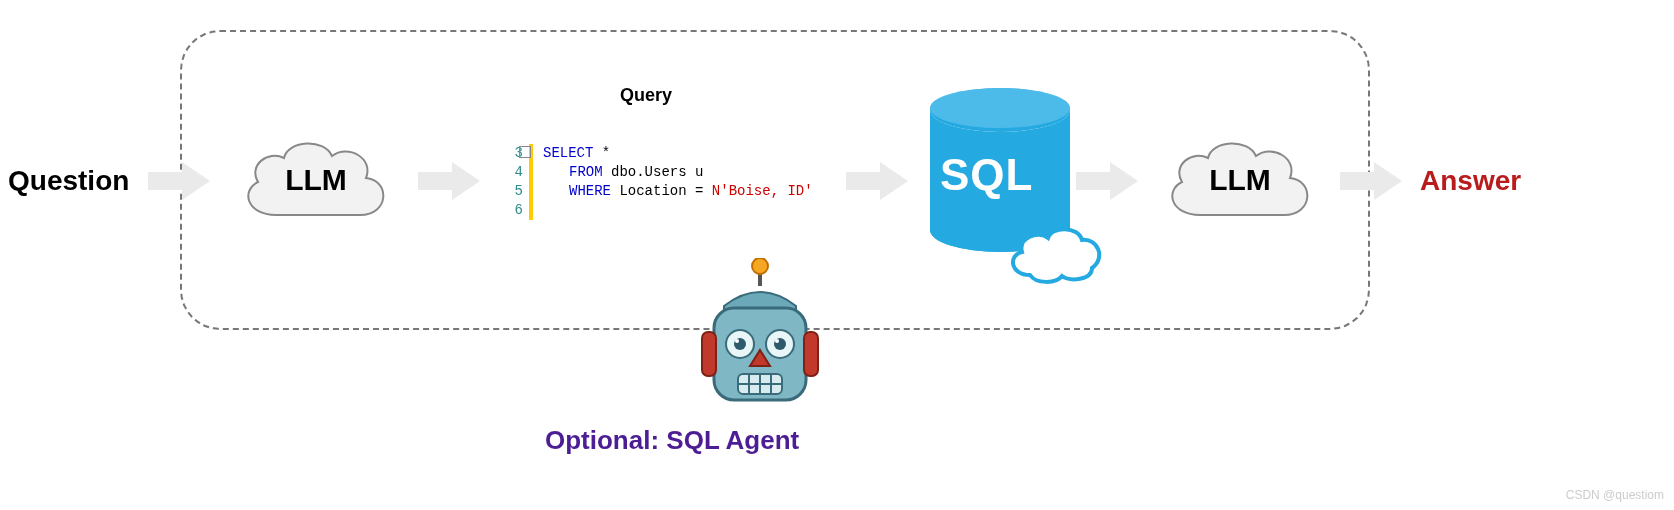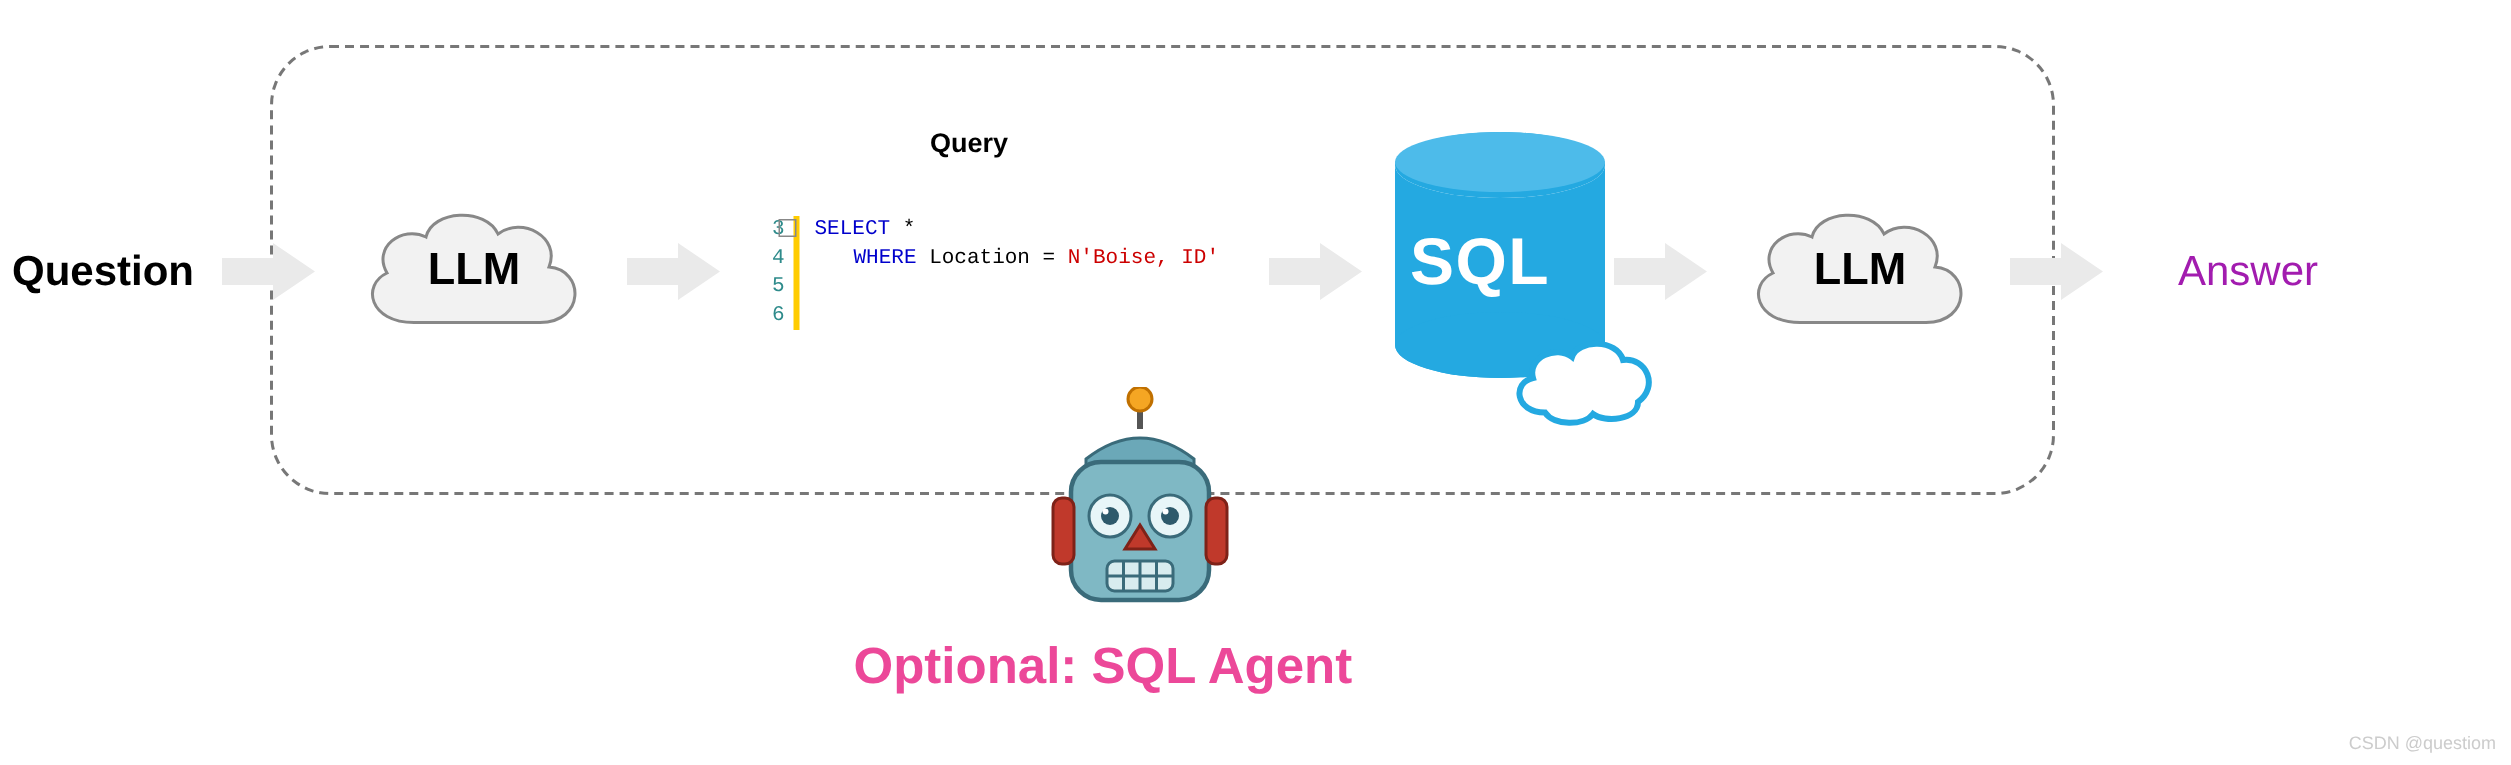--- a/index.html
+++ b/index.html
@@ -26,40 +26,38 @@
     top: 165px;
     font-size: 28px;
     font-weight: 700;
     color: #000;
   }
   .label-answer {
     position: absolute;
     left: 1420px;
     top: 165px;
     font-size: 28px;
-    font-weight: 400;
-    color: #a21caf;
-    margin-left: 32px;
+    font-weight: 700;
+    color: #b91c1c;
   }
   .label-query {
     position: absolute;
     left: 620px;
     top: 85px;
     font-size: 18px;
     font-weight: 700;
     color: #000;
   }
   .label-agent {
     position: absolute;
     left: 545px;
     top: 425px;
-    font-size: 34px;
-    font-weight: 700;
-    color: #ec4899;
-    margin-left: 24px;
+    font-size: 26px;
+    font-weight: 700;
+    color: #4c1d95;
   }
   .cloud {
     position: absolute;
     width: 160px;
     height: 100px;
   }
   .cloud svg { width: 100%; height: 100%; }
   .cloud .cloud-text {
     position: absolute;
     left: 0; right: 0; top: 0; bottom: 0;
@@ -191,20 +189,21 @@
 <div class="code-block">
   <div class="gutter">
     <div>3</div>
     <div>4</div>
     <div>5</div>
     <div>6</div>
   </div>
   <div class="bar"></div>
   <div class="code-lines">
     <div><span class="kw">SELECT</span><span class="plain"> *</span></div>
+    <div style="padding-left:26px"><span class="kw">FROM</span><span class="plain"> dbo.Users u</span></div>
     <div style="padding-left:26px"><span class="kw">WHERE</span><span class="plain"> Location = </span><span class="str">N'Boise, ID'</span></div>
   </div>
 </div>
 
 <div class="db">
   <svg viewBox="0 0 210 210">
     <ellipse cx="90" cy="30" rx="70" ry="22" fill="#24A9E1"></ellipse>
     <path d="M20 30 V150 A70 22 0 0 0 160 150 V30 A70 22 0 0 1 20 30 Z" fill="#24A9E1"></path>
     <ellipse cx="90" cy="30" rx="70" ry="22" fill="none" stroke="#fff" stroke-width="0"></ellipse>
     <ellipse cx="90" cy="150" rx="70" ry="22" fill="#24A9E1"></ellipse>

